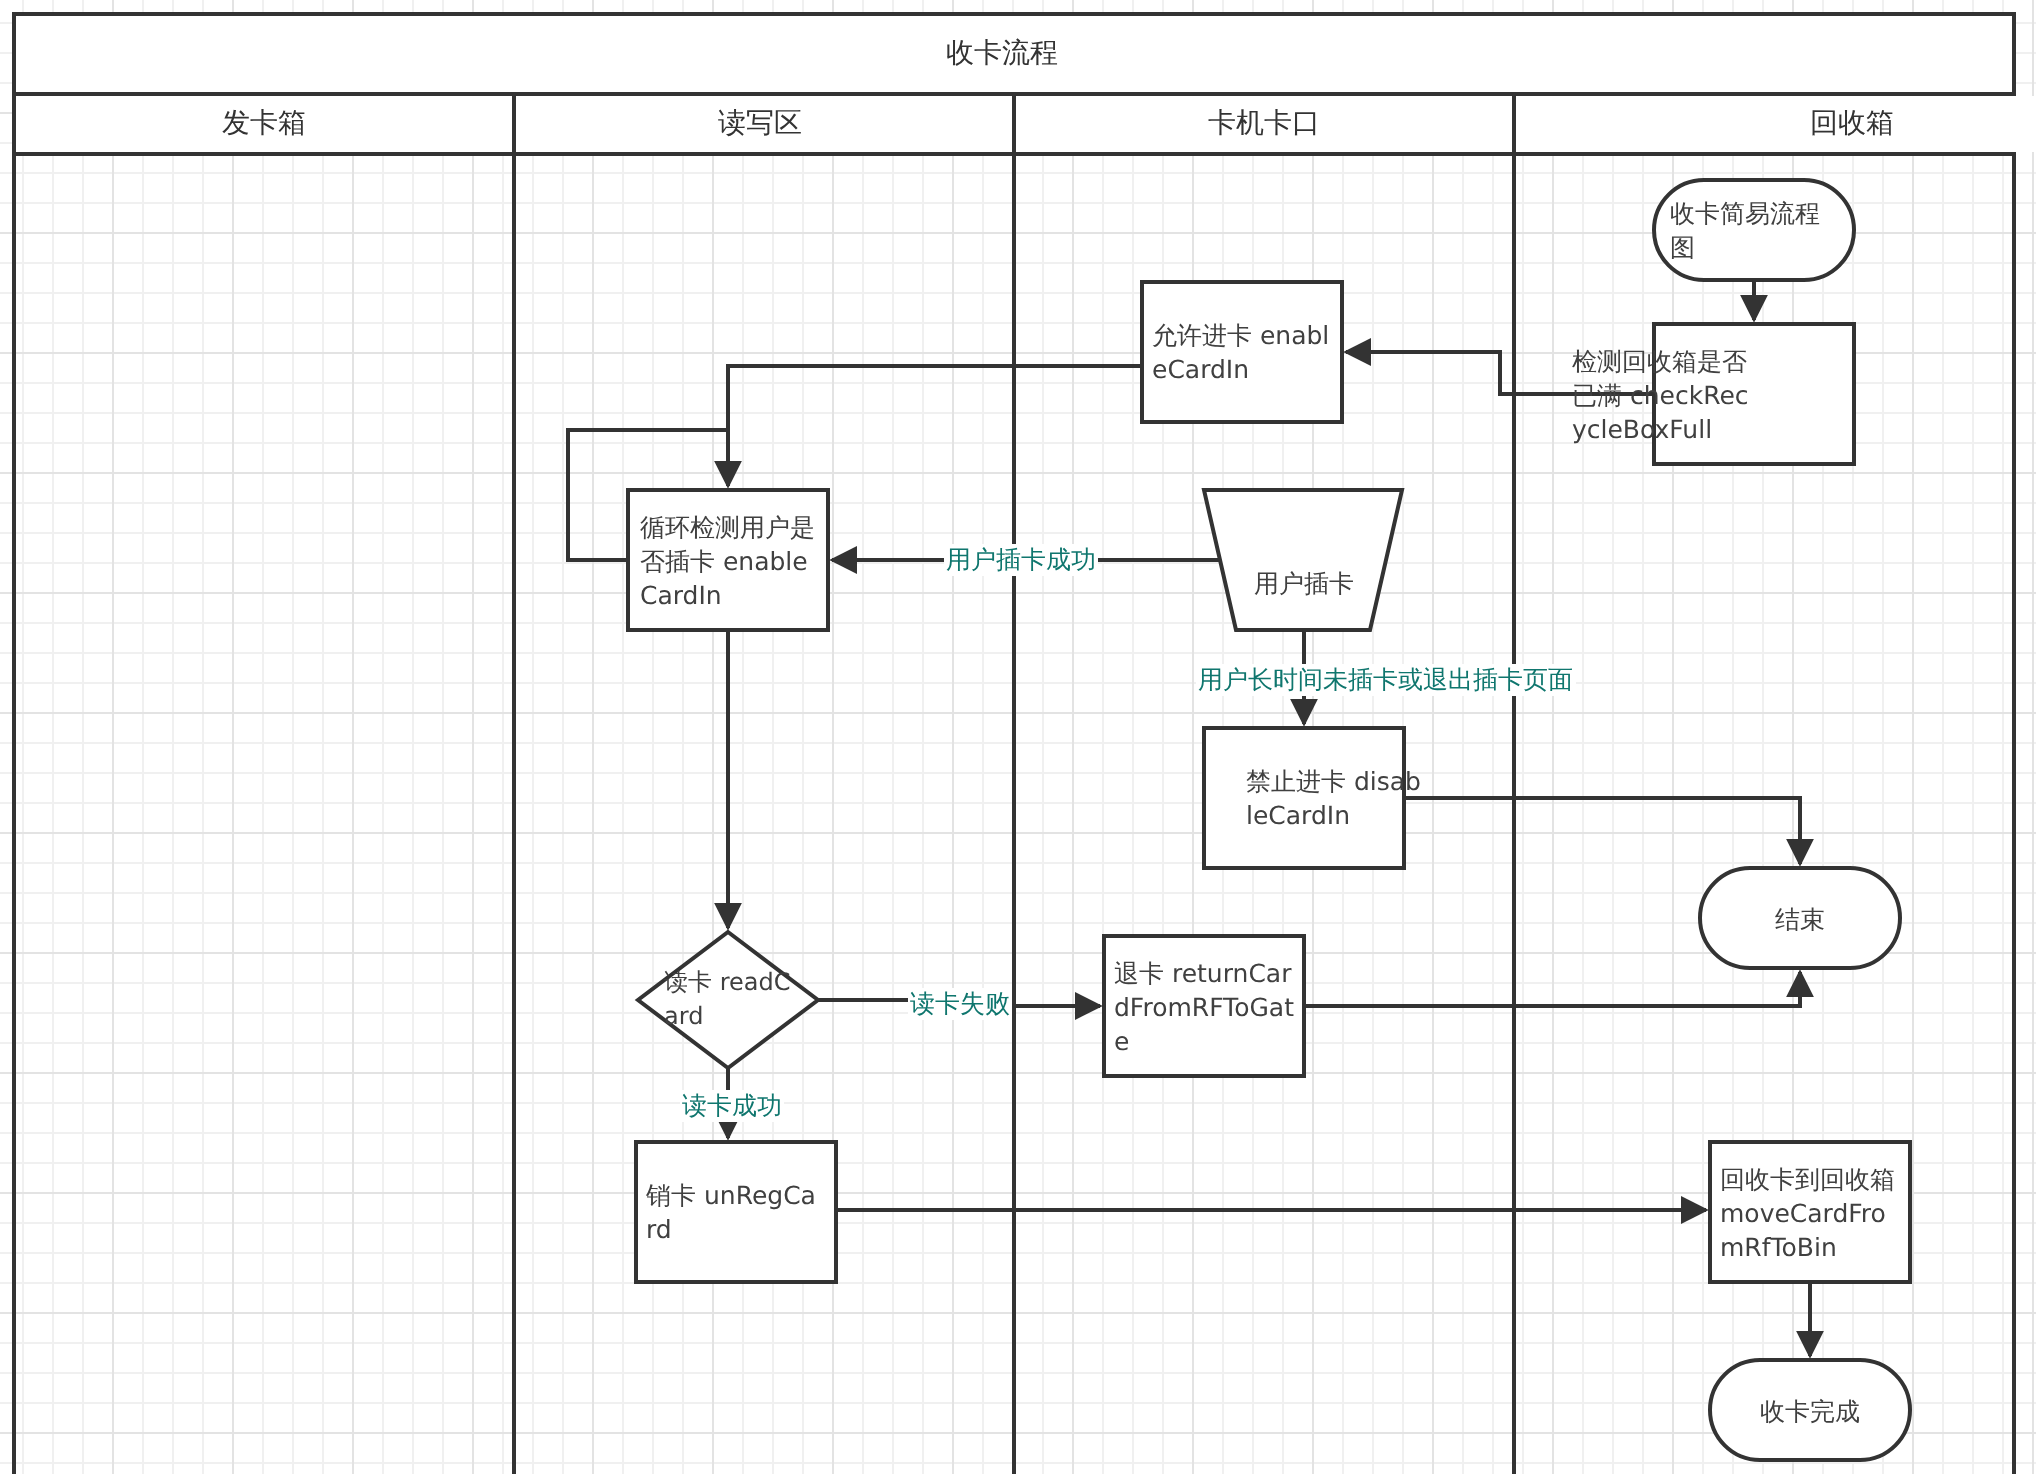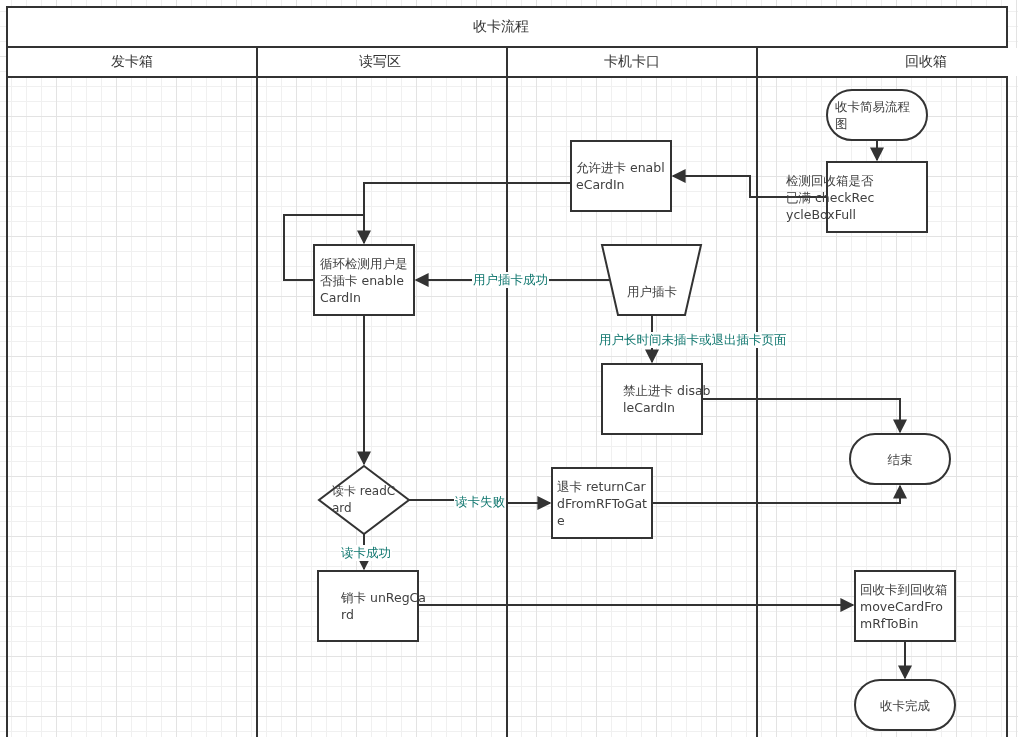--- a/index.html
+++ b/index.html
@@ -86,20 +86,20 @@
 
 <div class="node" style="left:833px;top:90px;width:88px;height:50px;">收卡简易流程图</div>
 <div class="node" style="left:784px;top:162px;width:98px;height:70px;">检测回收箱是否已满 checkRecycleBoxFull</div>
 <div class="node" style="left:574px;top:141px;width:94px;height:70px;">允许进卡 enableCardIn</div>
 <div class="node" style="left:318px;top:245px;width:92px;height:70px;">循环检测用户是否插卡 enableCardIn</div>
 <div class="node" style="left:612px;top:256px;width:80px;height:70px;">用户插卡</div>
 <div class="node" style="left:605px;top:364px;width:94px;height:70px;margin-left:16px;">禁止进卡 disableCardIn</div>
 <div class="node" style="left:850px;top:434px;width:100px;height:50px;">结束</div>
 <div class="node" style="left:330px;top:482px;width:68px;height:36px;font-size:12px;">读卡 readCard</div>
 <div class="node" style="left:555px;top:468px;width:94px;height:70px;">退卡 returnCardFromRFToGate</div>
-<div class="node" style="left:339px;top:571px;width:94px;height:70px;">销卡 unRegCard</div>
+<div class="node" style="left:321px;top:571px;width:94px;height:70px;">销卡 unRegCard</div>
 <div class="node" style="left:858px;top:571px;width:94px;height:70px;">回收卡到回收箱 moveCardFromRfToBin</div>
 <div class="node" style="left:855px;top:680px;width:100px;height:50px;">收卡完成</div>
 
 <div class="edge-label" style="left:472px;top:272px;">用户插卡成功</div>
 <div class="edge-label" style="left:554px;top:332px;margin-left:44px;">用户长时间未插卡或退出插卡页面</div>
 <div class="edge-label" style="left:454px;top:494px;">读卡失败</div>
 <div class="edge-label" style="left:340px;top:545px;">读卡成功</div>
 
 </body></html>

